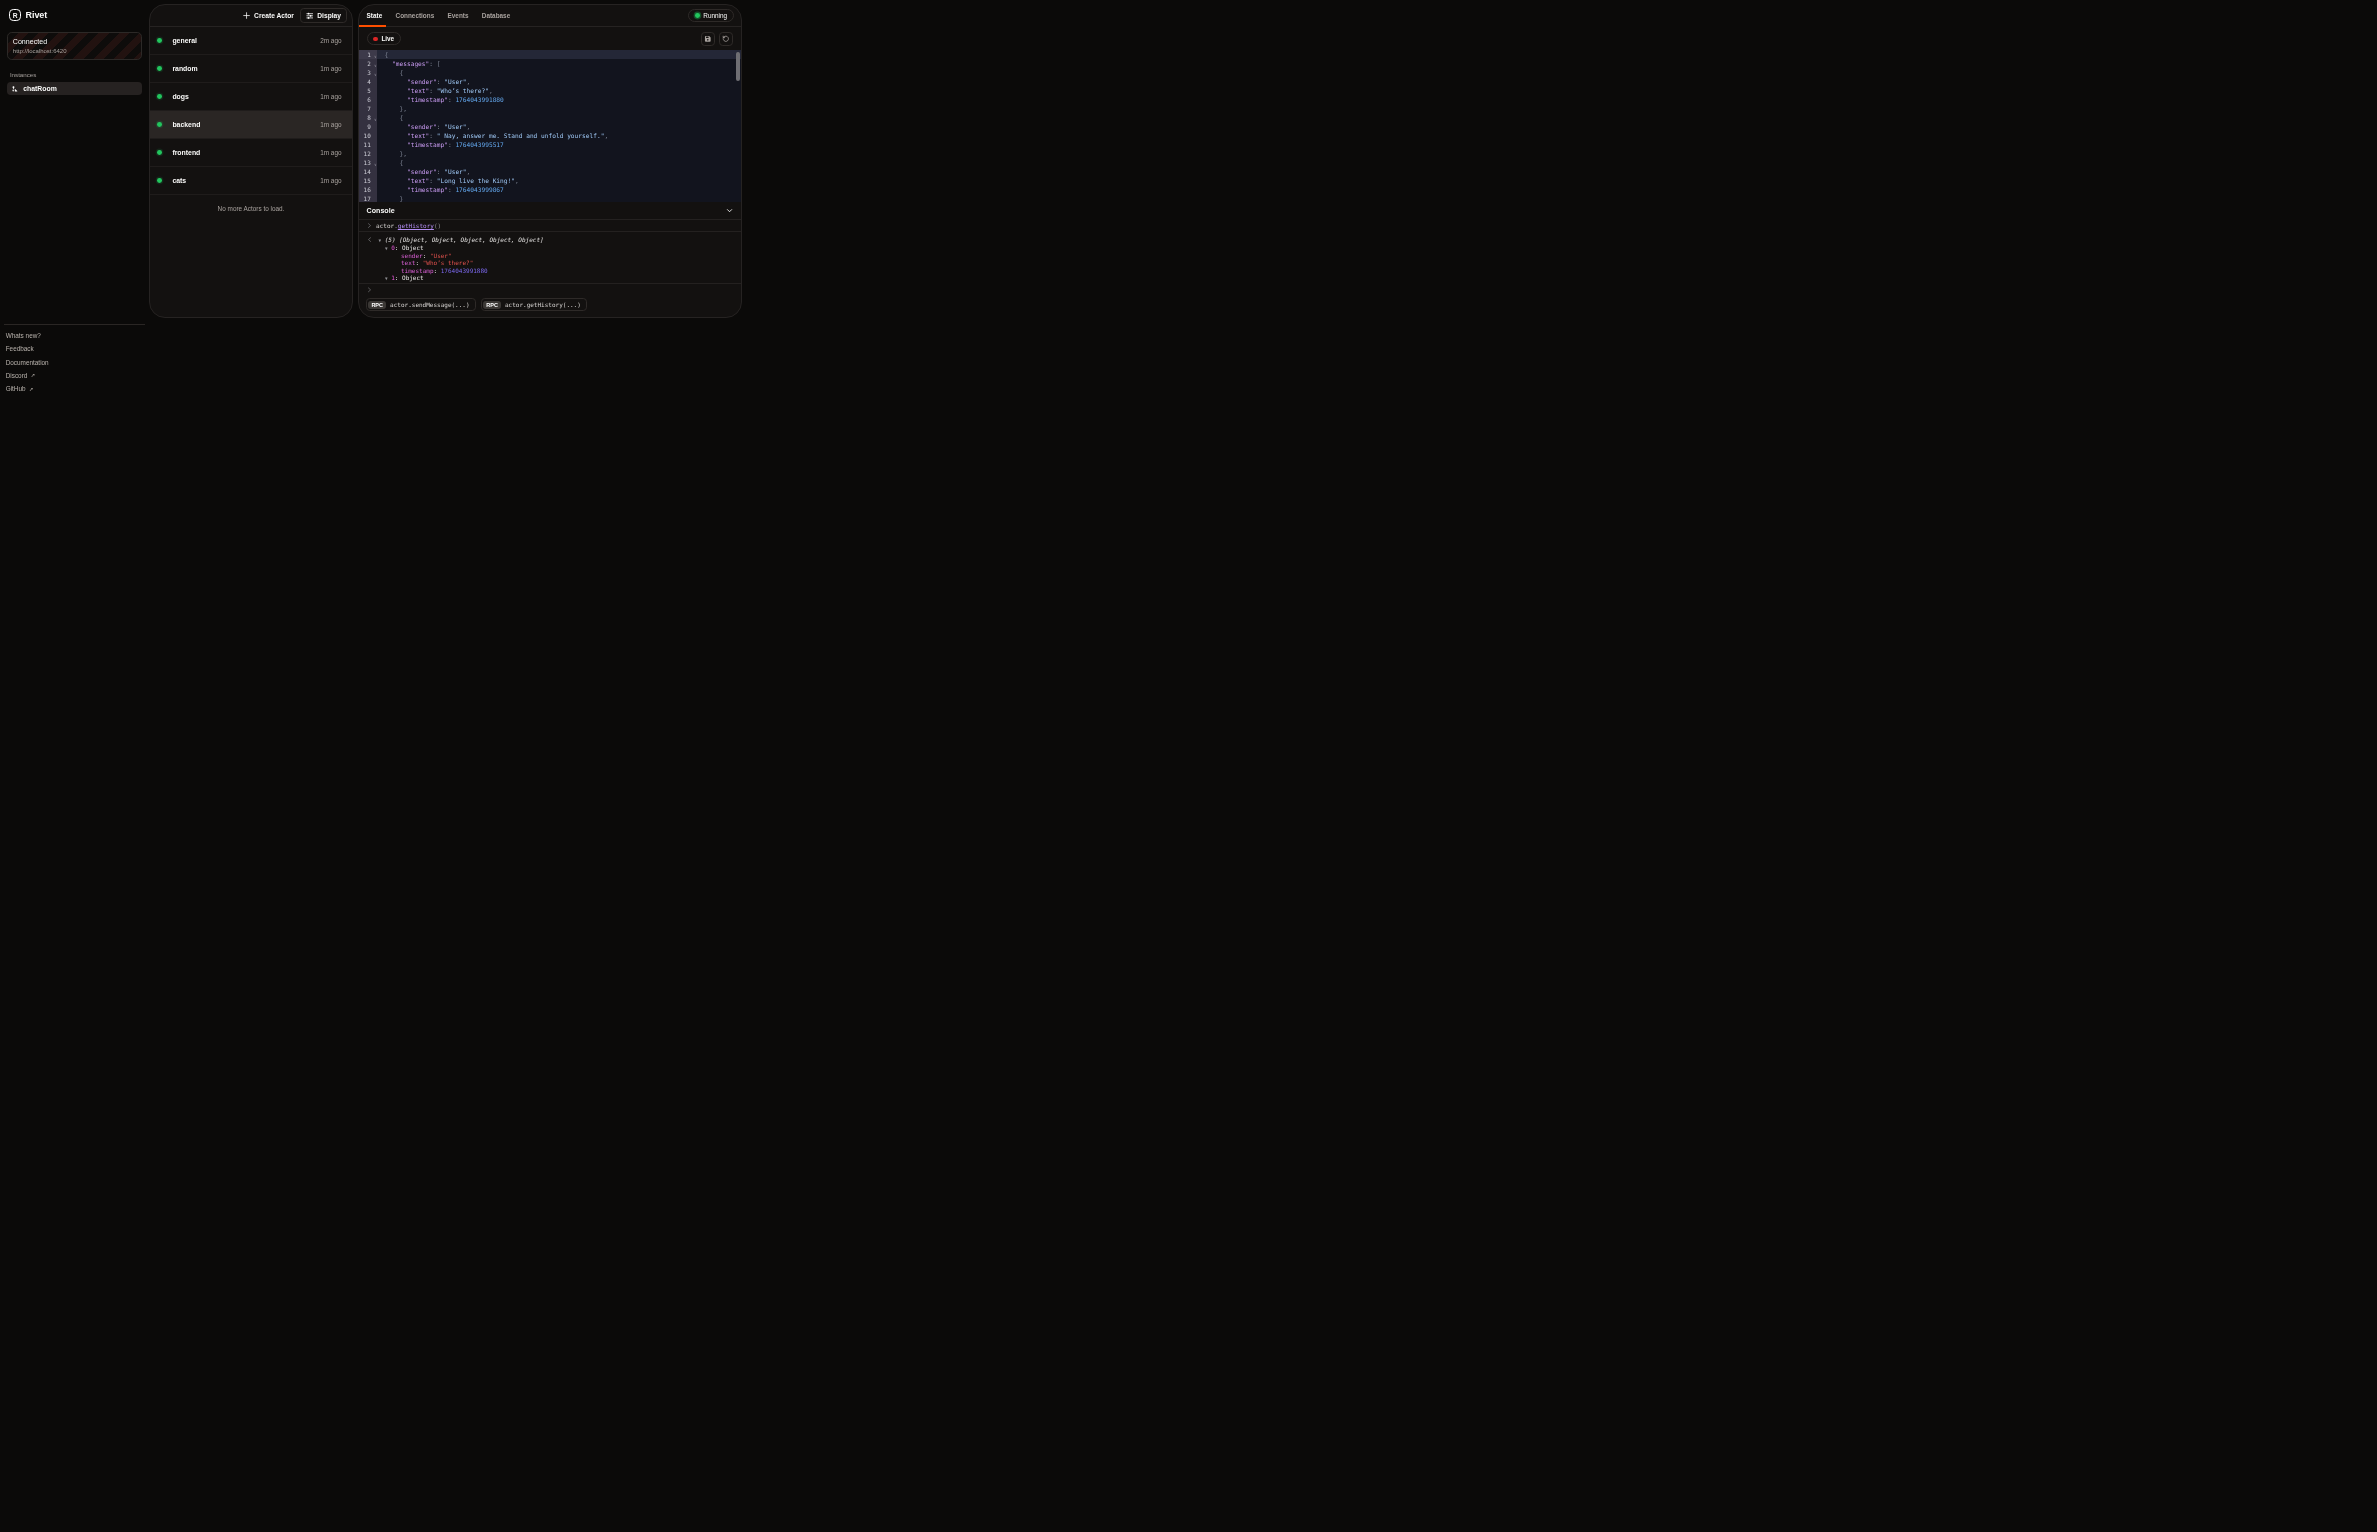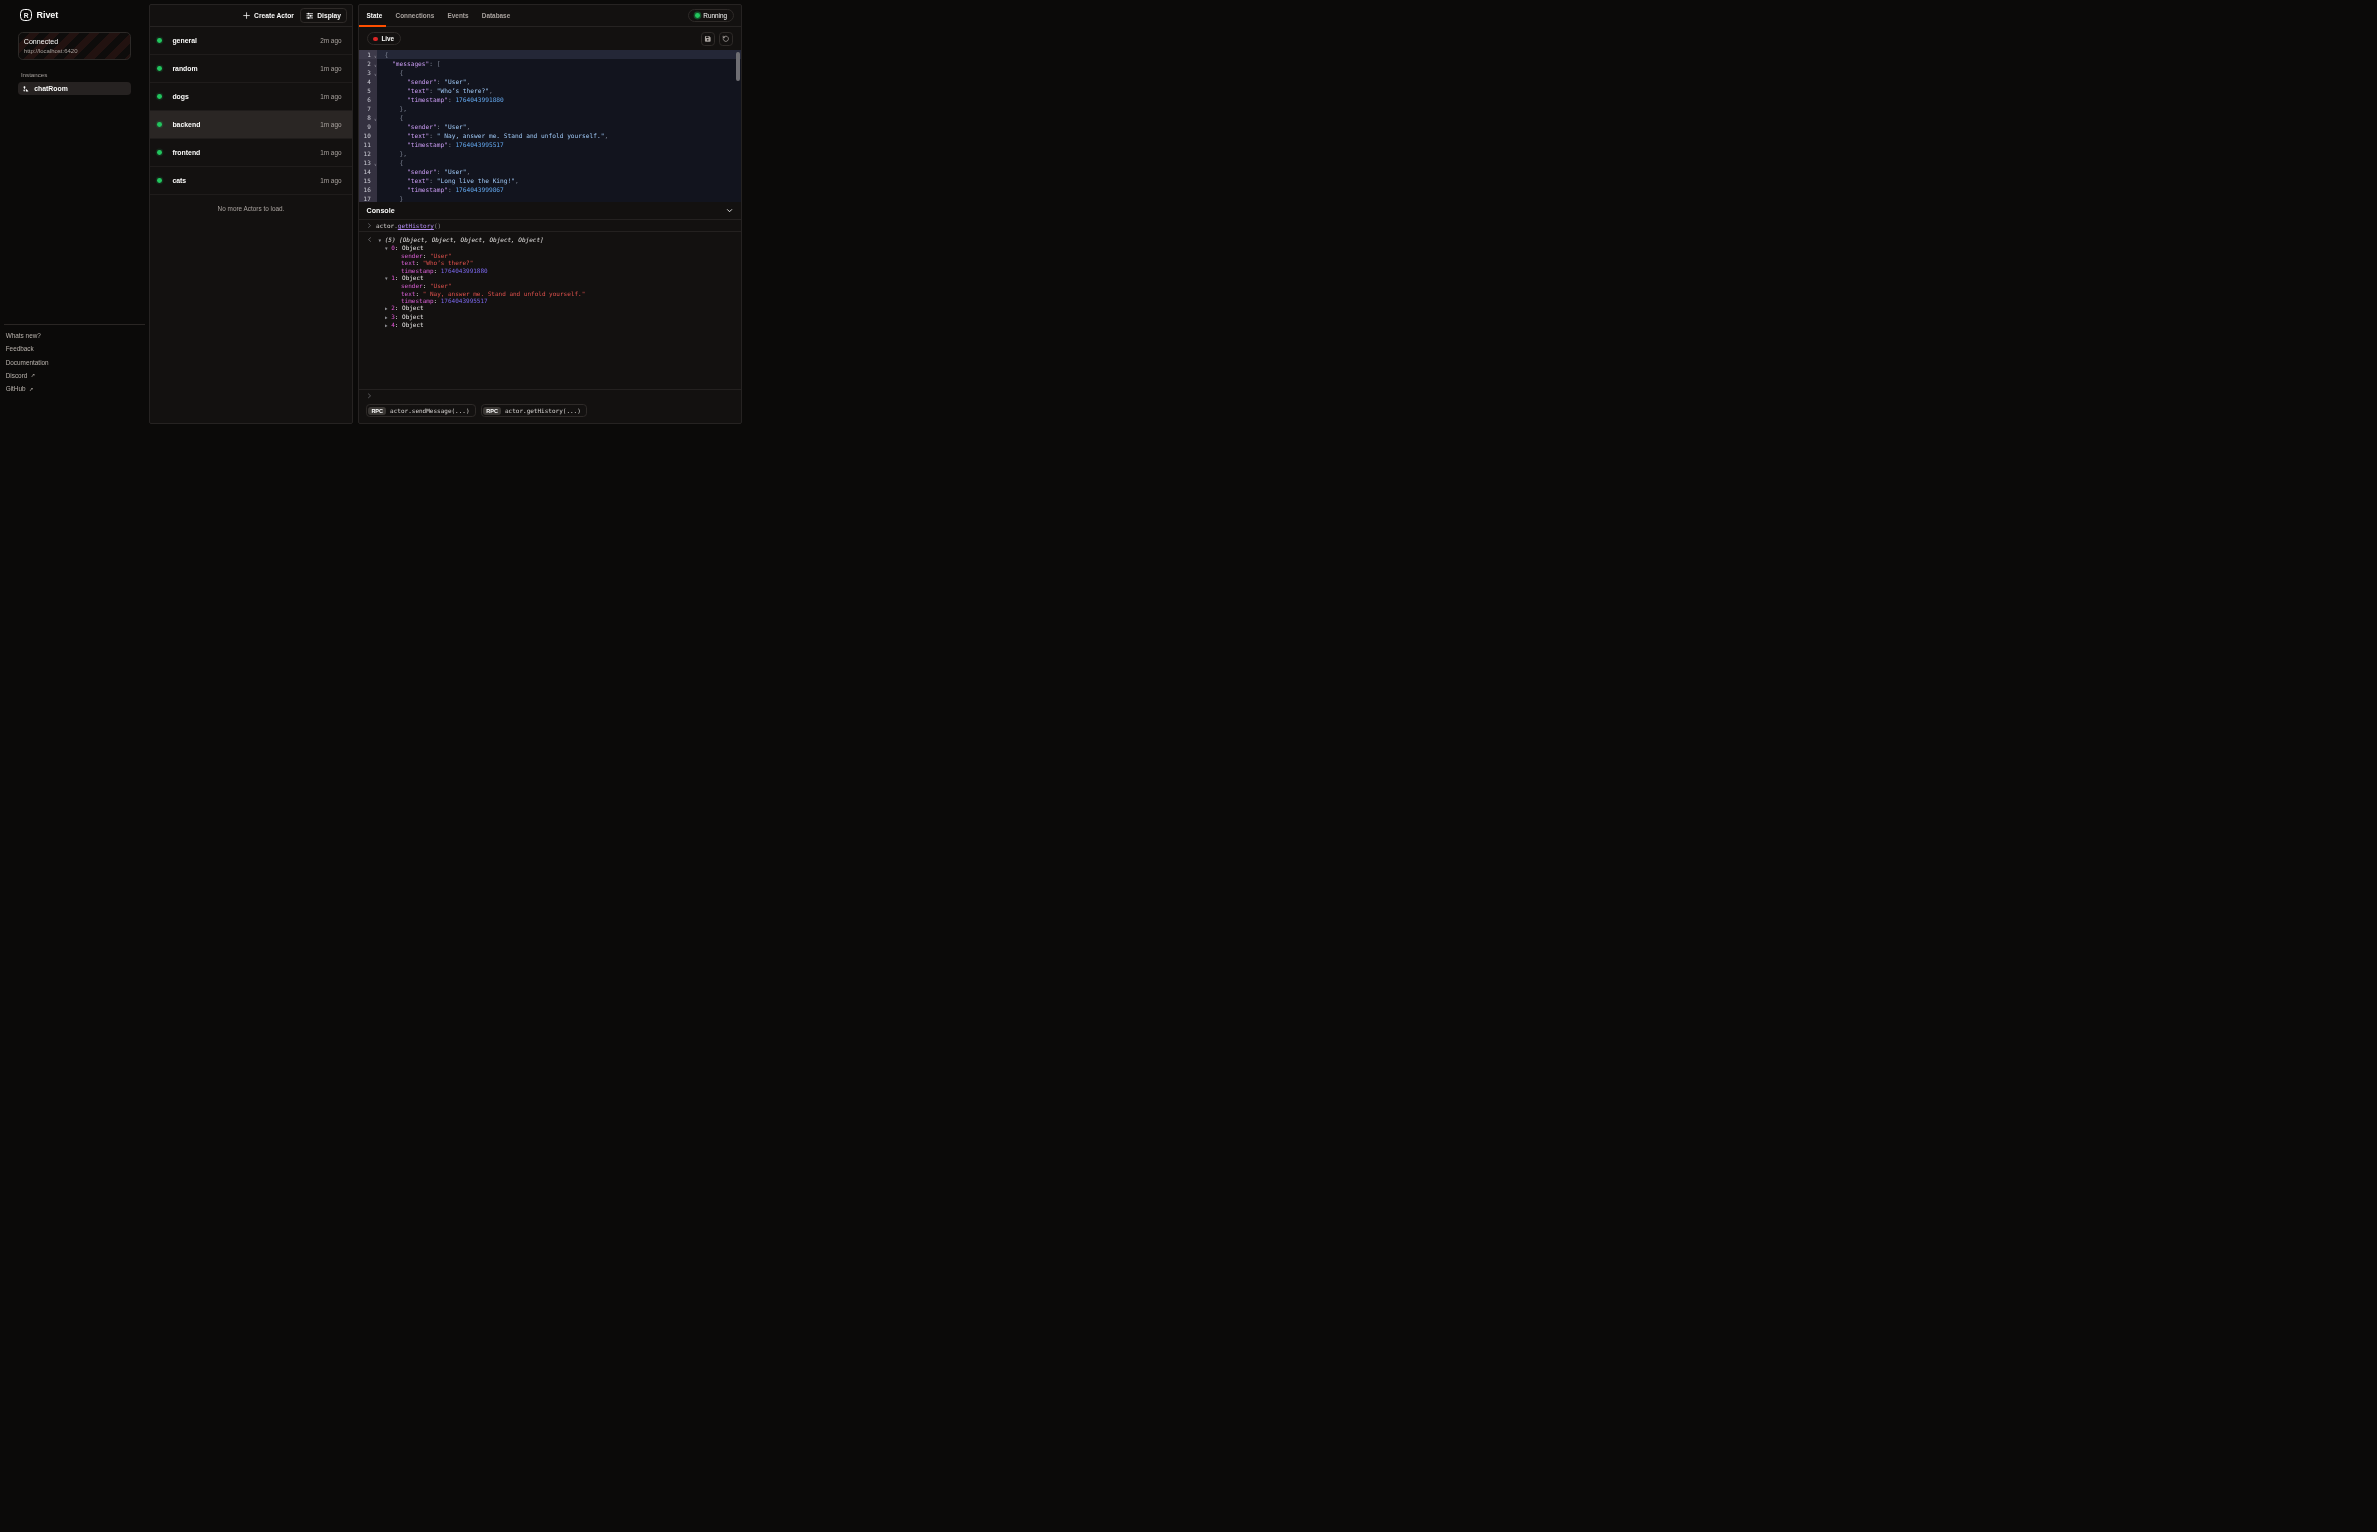--- a/index.html
+++ b/index.html
@@ -1,42 +1,42 @@
 <!DOCTYPE html>
 <html style="font-size:7.6px"><head>
 <meta charset="utf-8">
 <style>
   * { margin:0; padding:0; box-sizing:border-box; }
   html,body { width:746px; height:402px; background:#0B0A09; overflow:hidden;
     font-family:"Liberation Sans", sans-serif; color:#FAFAF9; }
   .mono { font-family:"DejaVu Sans Mono", monospace; }
 
   
-  .sidebar { position:absolute; left:0; top:0; width:149px; height:402px; padding:0 18px; }
+  .sidebar { position:absolute; left:0; top:0; width:149px; height:402px; padding:0 7px; }
   .logo-row { display:flex; align-items:center; gap:4.3px; padding:9px 1.9px 0 1.9px; }
   .logo-mark { width:12.4px; height:12.4px; border:1.2px solid #fff; border-radius:4.3px;
     display:flex; align-items:center; justify-content:center; font-weight:bold; font-size:6.7px; }
   .brand { font-size:9px; font-weight:bold; letter-spacing:-0.1px; }
   .connected-box { margin-top:11px; border:0.5px solid #2C2927; border-radius:4.8px; height:28px;
     padding:4.8px 4.8px 0 4.8px;
     background:repeating-linear-gradient(135deg,#0E0C0B 0 7.1px,#221210 7.1px 14.3px); }
   .connected-title { font-size:7.1px; color:#FAFAF9; }
   .connected-url { font-size:6px; color:#A8A29E; margin-top:1.4px; }
   .instances-label { margin:10.5px 2.9px 0 2.9px; font-size:6.2px; color:#A8A29E; }
   .instance-item { margin-top:3.8px; height:13.8px; border-radius:3.8px; background:#262221;
     display:flex; align-items:center; gap:4.3px; padding:0 4.3px; font-size:6.9px; font-weight:bold; }
   .sidebar-footer { position:absolute; left:3.8px; right:4.3px; bottom:6.7px; }
   .sidebar-divider { height:0.5px; background:#2A2624; margin-bottom:4.8px; }
   .side-link { display:flex; align-items:center; gap:3.3px; height:13.3px; color:#B9B3AD;
     font-size:6.4px; cursor:pointer; padding-left:1.9px; }
   .ext-arrow { font-size:5.2px; color:#B9B3AD; }
 
   
-  .card { position:absolute; top:4.3px; height:420px; background:#131110;
-    border:0.5px solid #262322; border-radius:2px; overflow:hidden; }
+  .card { position:absolute; top:4.3px; height:314px; background:#131110;
+    border:0.5px solid #262322; border-radius:16px; overflow:hidden; }
   .actors-card { left:149px; width:204px; display:flex; flex-direction:column; }
   .inspector-card { left:358px; width:384px; display:flex; flex-direction:column; }
 
   
   .actors-header { height:22px; flex:none; display:flex; align-items:center; justify-content:flex-end;
     gap:5.7px; padding:0 4.8px; border-bottom:0.5px solid #262322; }
   .ghost-btn { display:flex; align-items:center; gap:3.8px; color:#FAFAF9; font-size:6.7px;
     font-weight:bold; background:none; border:none; cursor:pointer; font-family:inherit; }
   .display-btn { display:flex; align-items:center; gap:3.8px; color:#FAFAF9; font-size:6.7px;
     font-weight:bold; background:none; border:0.5px solid #2E2A28; border-radius:3.8px; height:14.7px;

